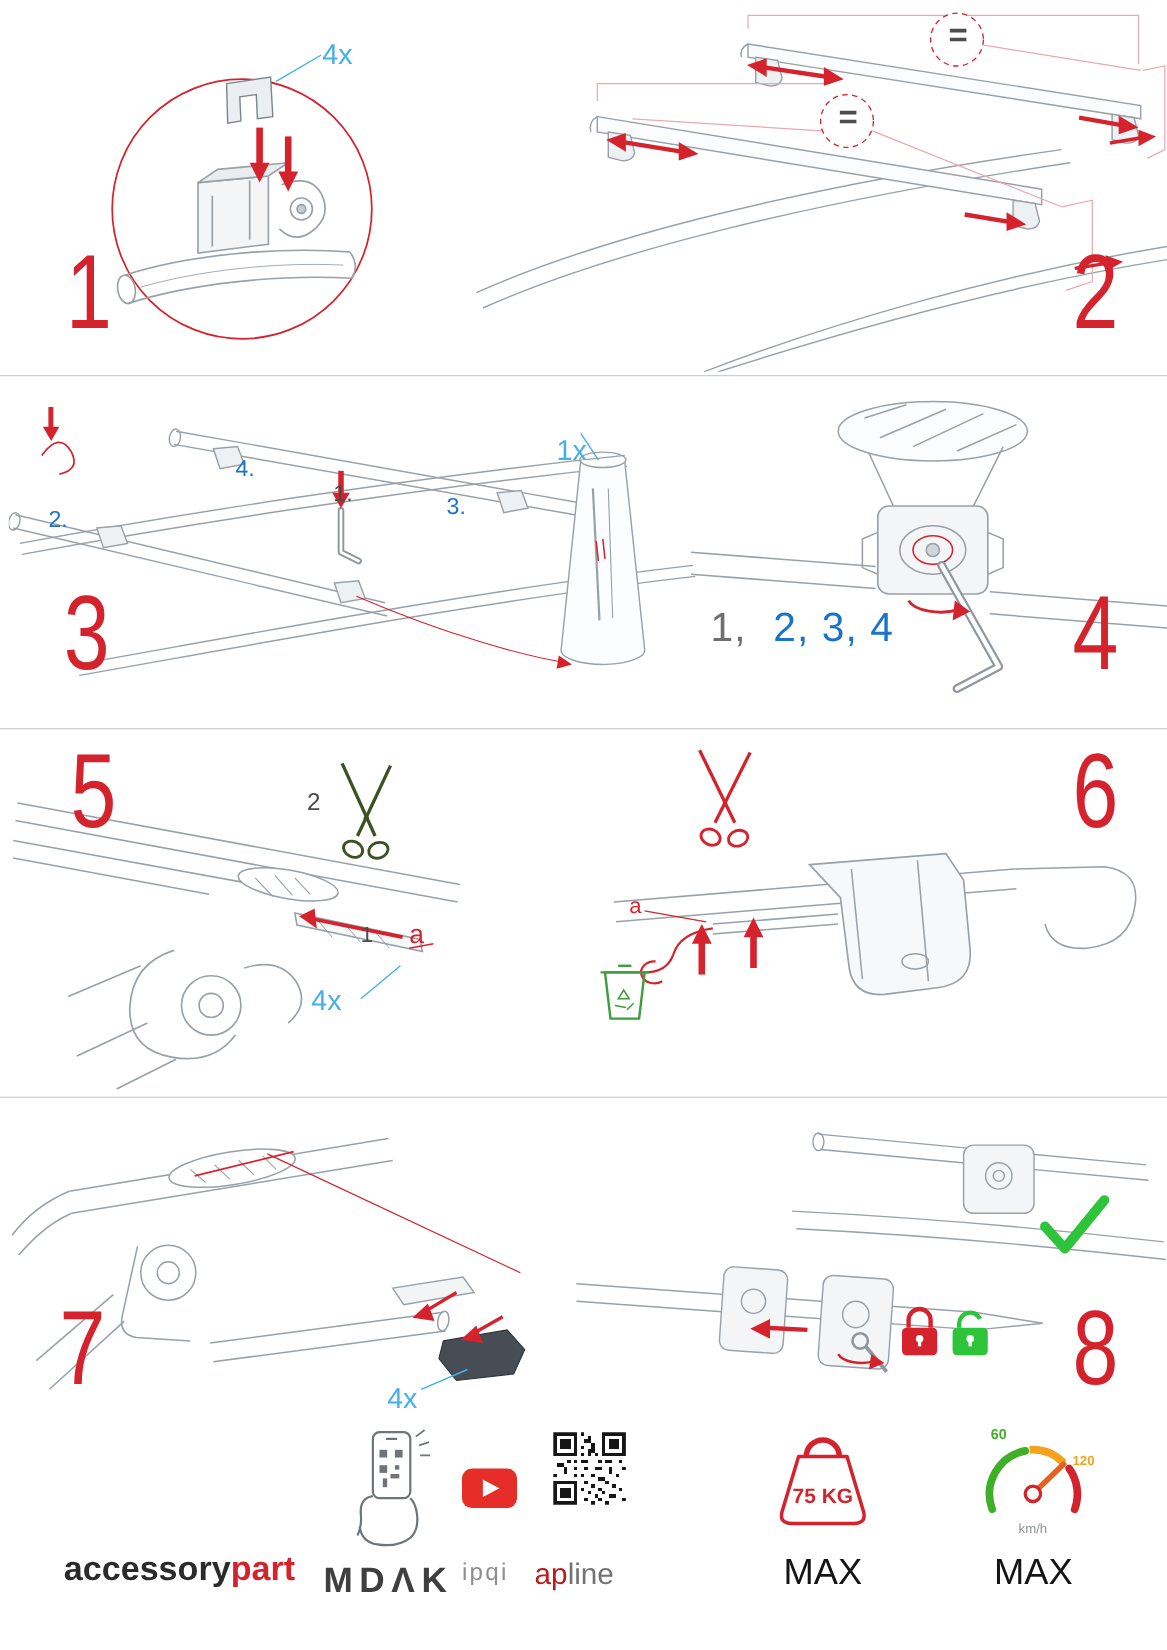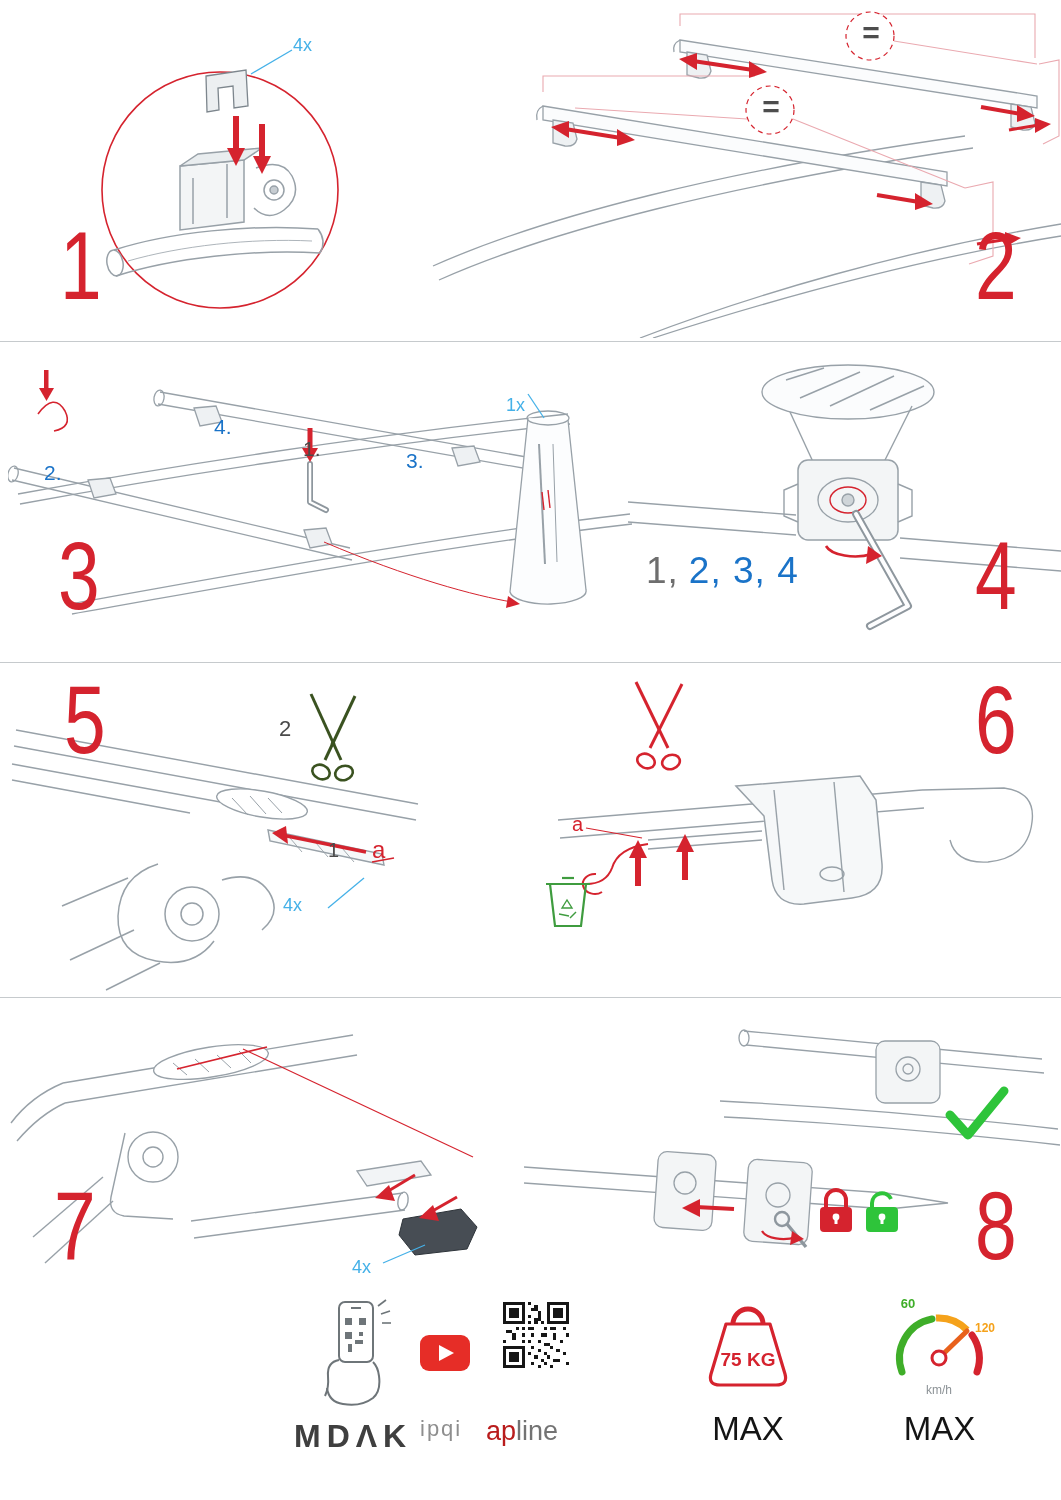--- a/index.html
+++ b/index.html
@@ -2,28 +2,28 @@
 <html><head>
 <meta charset="utf-8">
 <style>
   html,body{margin:0;padding:0;background:#fff}
   .page{position:relative;width:1061px;height:1500px;background:#fff;font-family:"Liberation Sans",sans-serif;overflow:hidden}
   .divider{position:absolute;left:0;width:1061px;height:1px;background:#c6cacd}
   svg.draw{position:absolute}
   svg text{font-family:"Liberation Sans",sans-serif}
   .lbl{position:absolute;line-height:1;white-space:nowrap}
   .stepnum{position:absolute;line-height:1;font-size:96px;color:#d5232e;font-weight:400;transform:scaleX(.78);transform-origin:left top}
-  .cyan{color:#45b1e8;font-size:18px}
+  .cyan{color:#45b1e8;font-size:26px}
   .blue{color:#1a73c8;font-size:21px}
   .darklbl{color:#4a4a4a;font-size:21px}
   .redlbl{color:#d5232e}
   .eq{font-size:30px;color:#4d4d4d;font-weight:700;width:30px;text-align:center}
   .seq{font-size:37px;letter-spacing:1px}
   .seq .first{color:#6e6e6e}
-  .seq .rest{color:#1a73c8;margin-left:10px}
+  .seq .rest{color:#1a73c8;margin-left:24px}
   .product{font-size:57px;font-weight:700;color:#23217b;letter-spacing:1px}
   .brandline{font-size:31px;font-weight:700}
   .brandline .pfx{color:#2b2b2b}
   .brandline .sfx{color:#d5232e}
   .partner1{font-size:32px;font-weight:700;color:#3f3f3f;letter-spacing:6px}
   .partner2{font-size:22px;font-weight:500;color:#8e8e8e;letter-spacing:2px}
   .partner3{font-size:27px;font-weight:500}
   .partner3 .pfx{color:#b91c1c}
   .partner3 .sfx{color:#737373}
   .maxlbl{font-size:33px;font-weight:400;color:#141414;text-align:center}
@@ -354,20 +354,21 @@
     </g>
     <g>
       <path d="M352,202 v-4 a10,10 0 0 1 19,-4" stroke="#2ec43a" stroke-width="4" fill="none"></path>
       <rect x="346" y="202" width="32" height="25" rx="4" fill="#2ec43a"></rect>
       <circle cx="362" cy="212" r="3.4" fill="#fff"></circle>
       <rect x="360.5" y="212" width="3" height="7" fill="#fff"></rect>
     </g>
   </svg>
   <span class="stepnum" style="left:975px;top:1178px">8</span>
 
+  <span class="lbl brandline" style="left:58px;top:1410px"><span class="pfx">accessory</span><span class="sfx">part</span></span>
 
   <svg class="draw" style="left:315px;top:1296px" width="78" height="112" viewBox="0 0 78 112">
     <g stroke="#6e7579" fill="none" stroke-width="2">
       <rect x="24" y="6" width="34" height="60" rx="6" fill="#fff"></rect>
       <line x1="36" y1="12" x2="46" y2="12"></line>
       <path d="M24,64 q-12,2 -11,16 q1,12 -3,20"></path>
       <path d="M12,92 q2,14 16,16 q18,3 30,-6 q8,-7 6,-22 q-1,-9 -6,-14"></path>
       <line x1="63" y1="10" x2="71" y2="4" stroke-width="1.6"></line>
       <line x1="66" y1="18" x2="75" y2="15" stroke-width="1.6"></line>
       <line x1="67" y1="27" x2="76" y2="27" stroke-width="1.6"></line>

